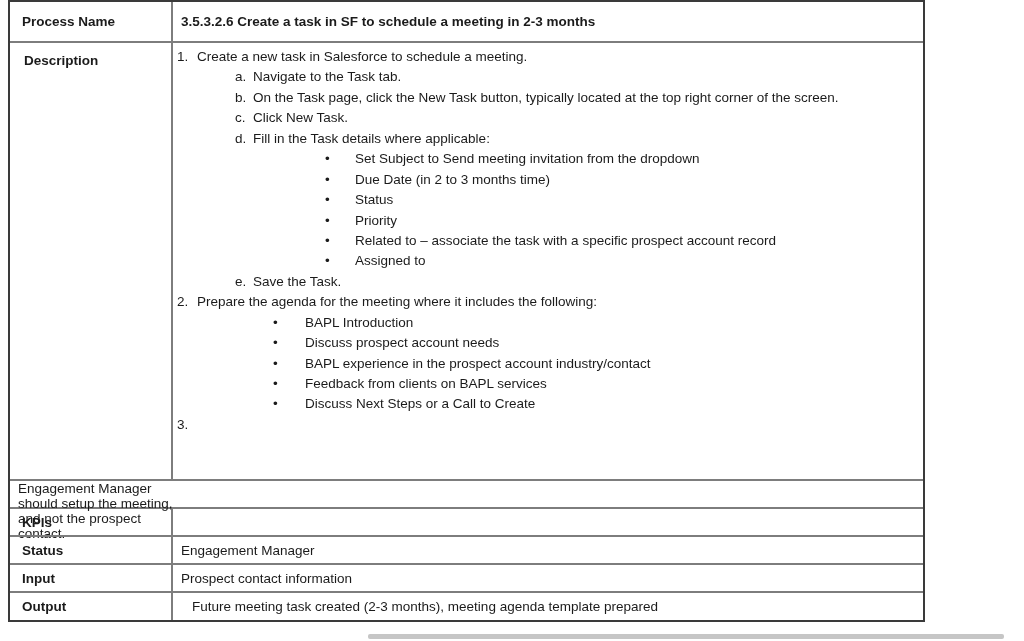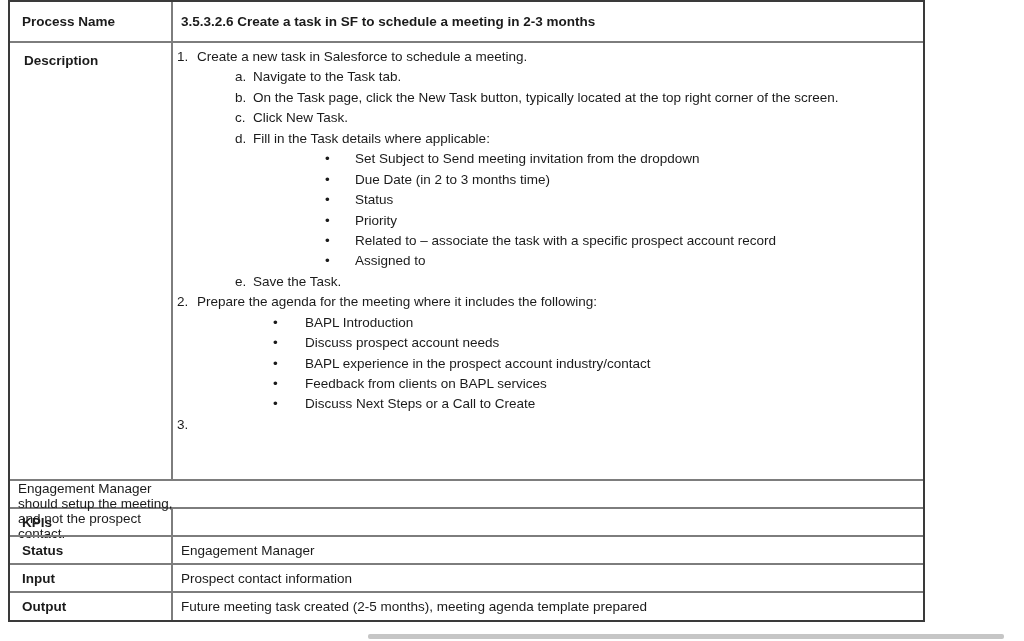--- a/index.html
+++ b/index.html
@@ -7,21 +7,21 @@
               font-family:"Liberation Sans", sans-serif; color:#1b1b1b; }
   .page { position:relative; width:1024px; height:641px; background:#fff; }
 
   .doc-table {
     position:absolute; left:8px; top:0; width:917px; height:622px;
     border:2px solid #3a3a3a; background:#fff;
     display:grid;
     grid-template-rows:41px 438px 28px 28px 28px 28px auto;
   }
   .trow { display:grid; grid-template-columns:163px 1fr; border-bottom:2px solid #7d7d7d; }
-  .trow:last-child { border-bottom:none; }
+  .trow:last-child { border-bottom:none;gap:11px; }
   .cell-label {
     border-right:2px solid #7d7d7d; padding-left:12px;
     display:flex; align-items:center;
     font-weight:bold; font-size:13.5px;
   }
   .cell-value {
     padding-left:8px; display:flex; align-items:center; font-size:13.5px;border-radius:14px;
   }
   .row-title .cell-value { font-weight:bold; }
   .row-desc .cell-label { align-items:flex-start; padding-top:10px;padding-left:14px; }
@@ -145,18 +145,18 @@
       <div class="cell-value">Engagement Manager</div>
     </div>
 
     <div class="trow">
       <div class="cell-label">Input</div>
       <div class="cell-value">Prospect contact information</div>
     </div>
 
     <div class="trow">
       <div class="cell-label">Output</div>
-      <div class="cell-value">Future meeting task created (2-5 months), meeting agenda template prepared</div>
+      <div class="cell-value">Future meeting task created (2-3 months), meeting agenda template prepared</div>
     </div>
 
   </div>
   <div class="bottom-shadow"></div>
 </div>
 
 </body></html>

